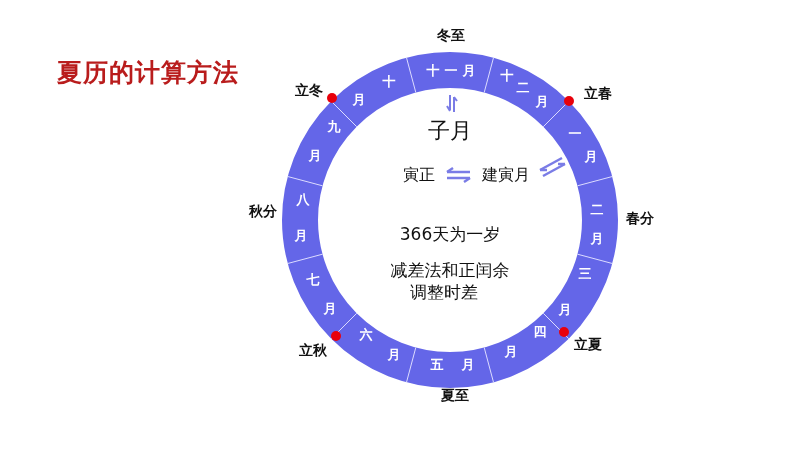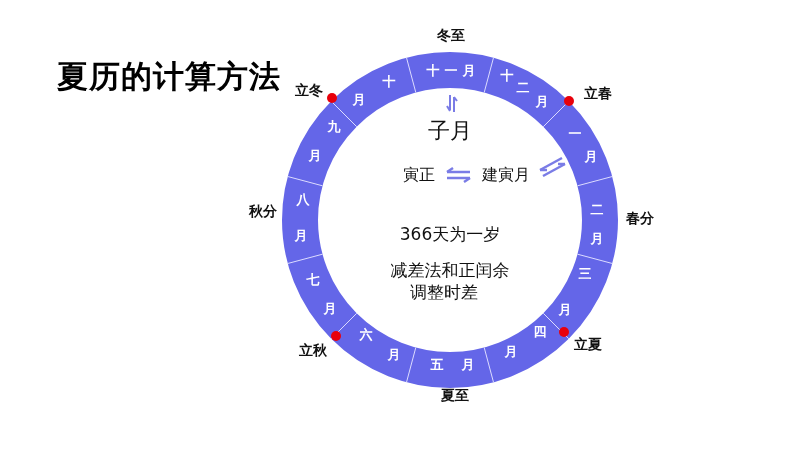--- a/index.html
+++ b/index.html
@@ -1,19 +1,19 @@
 <!DOCTYPE html>
 <html><head>
 <meta charset="utf-8">
 <style>
   html, body { margin: 0; padding: 0; background: #ffffff; }
   body { width: 800px; height: 450px; position: relative; overflow: hidden;
          font-family: "DejaVu Serif", "Liberation Serif", serif; }
-  .title { position: absolute; left: 57px; top: 56px; font-size: 31px; font-weight: bold;
-           color: #000000; letter-spacing: 1px; font-family: "DejaVu Sans", "Liberation Sans", sans-serif; text-align: center; }
+  .title { position: absolute; left: 57px; top: 56px; font-size: 25px; font-weight: bold;
+           color: #b91c1c; letter-spacing: 1px; font-family: "DejaVu Sans", "Liberation Sans", sans-serif; text-align: center; }
   svg.diagram { position: absolute; left: 0; top: 0; }
   .term { font-size: 14px; font-weight: bold; fill: #111; font-family: "DejaVu Serif", serif; }
   .month { font-size: 13px; font-weight: bold; fill: #ffffff; font-family: "DejaVu Serif", serif; }
   .center-big { font-size: 22px; fill: #111; font-family: "DejaVu Serif", serif; }
   .center-mid { font-size: 16px; fill: #111; font-family: "DejaVu Serif", serif; }
   .center-sans { font-size: 17px; fill: #111; font-family: "DejaVu Sans", sans-serif; }
 </style>
 </head>
 <body>
 

